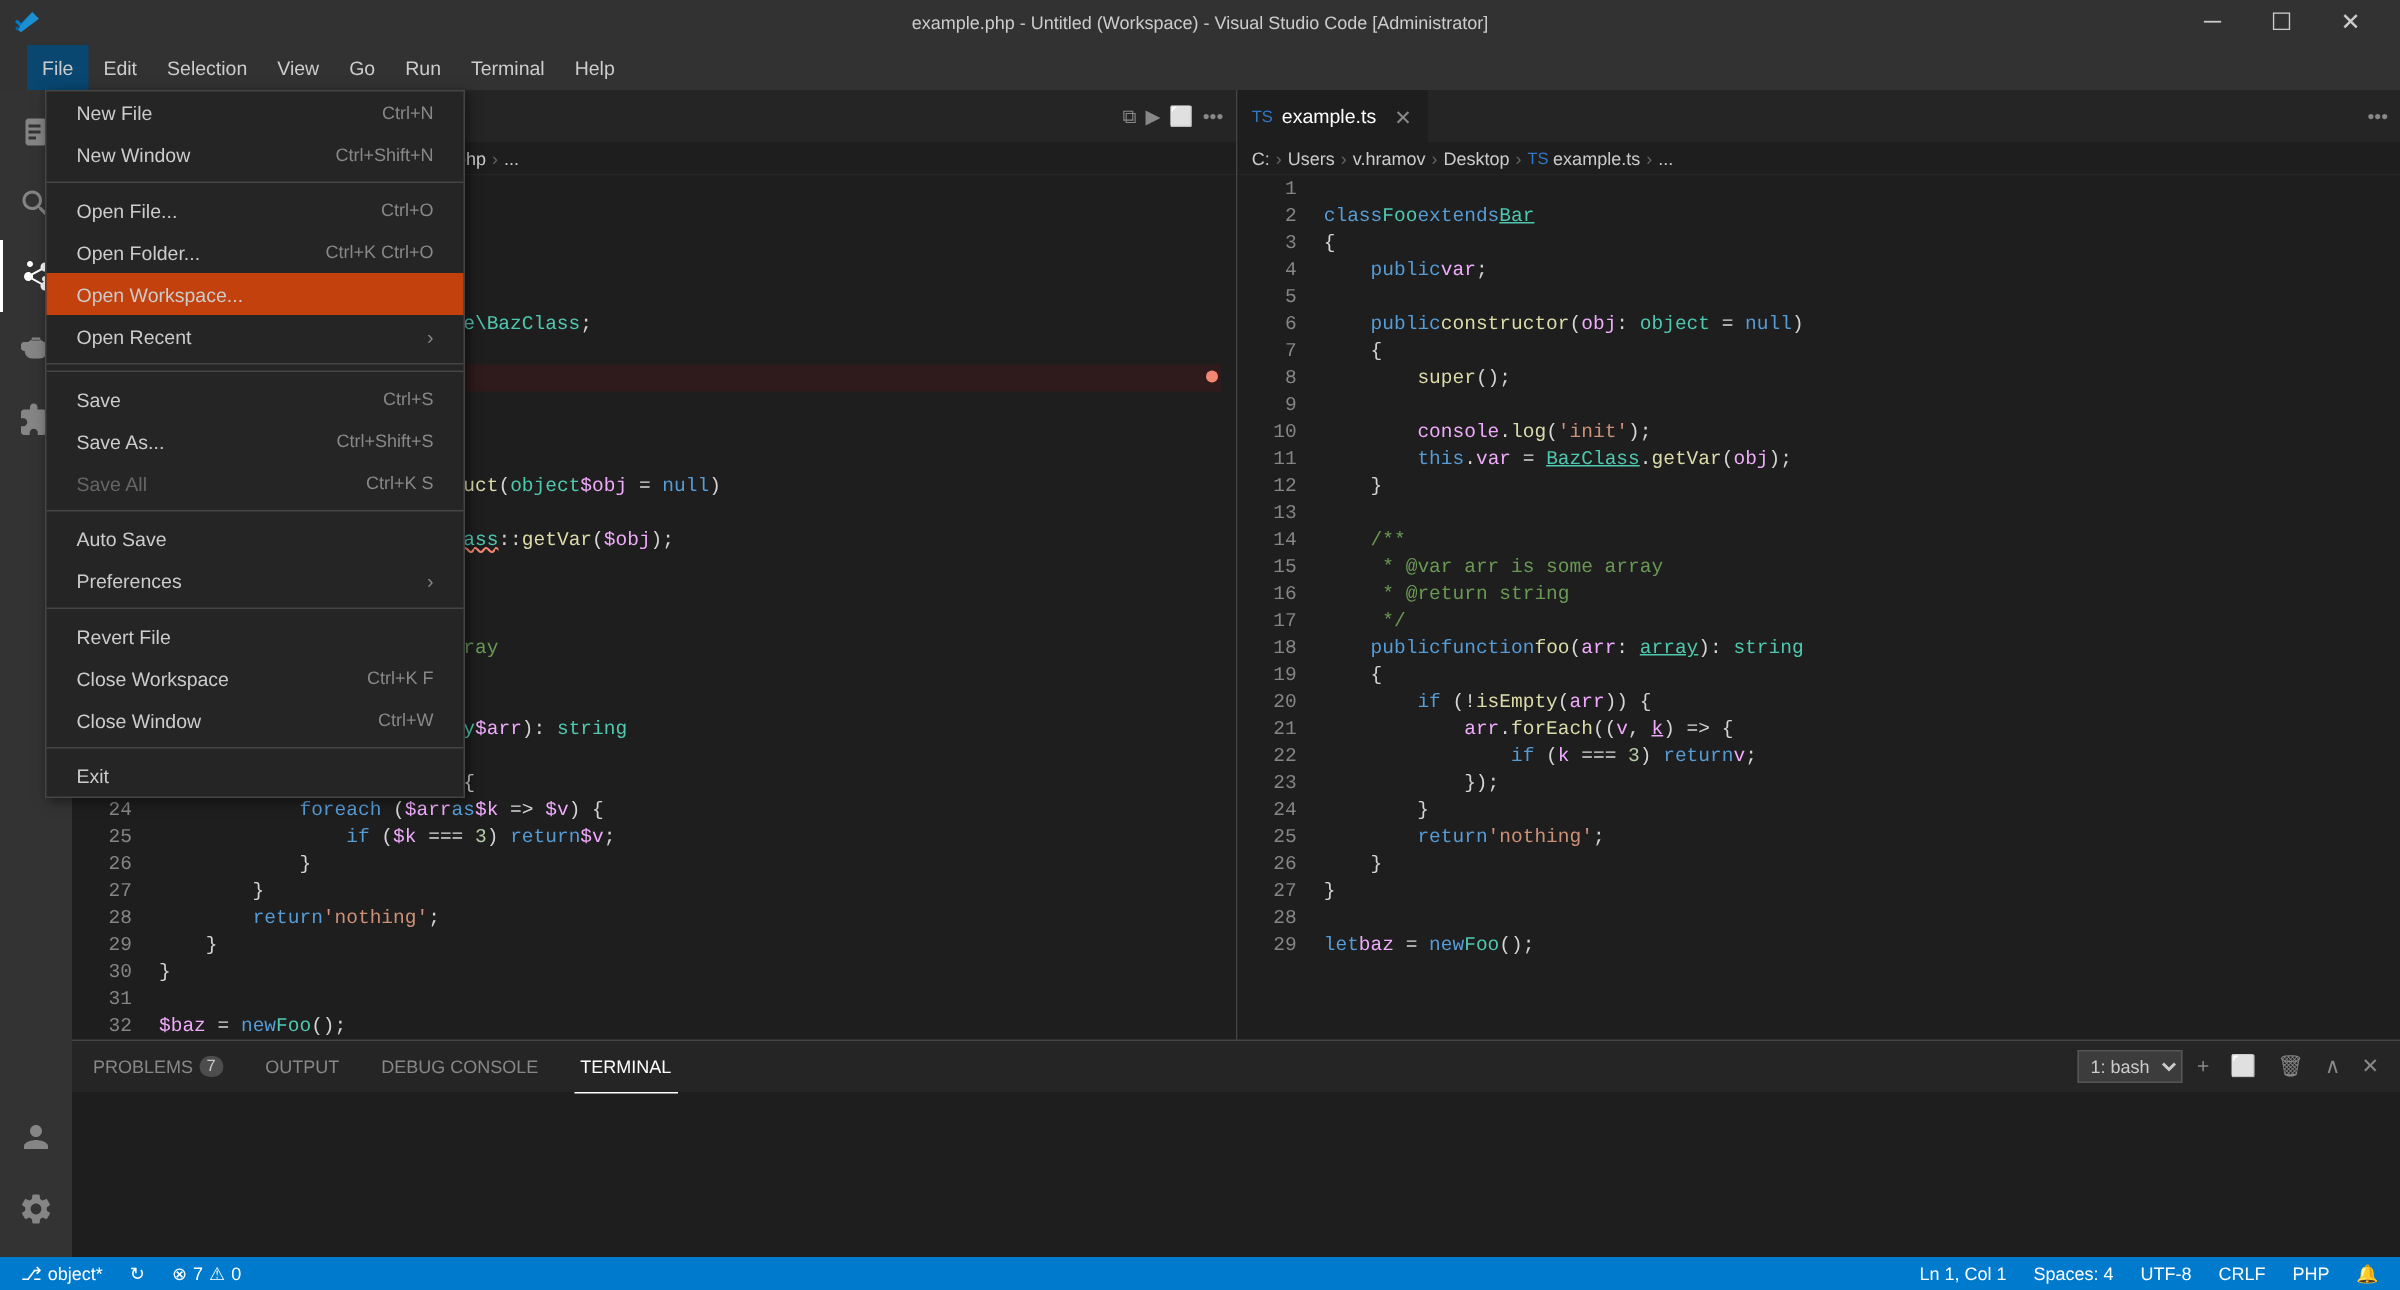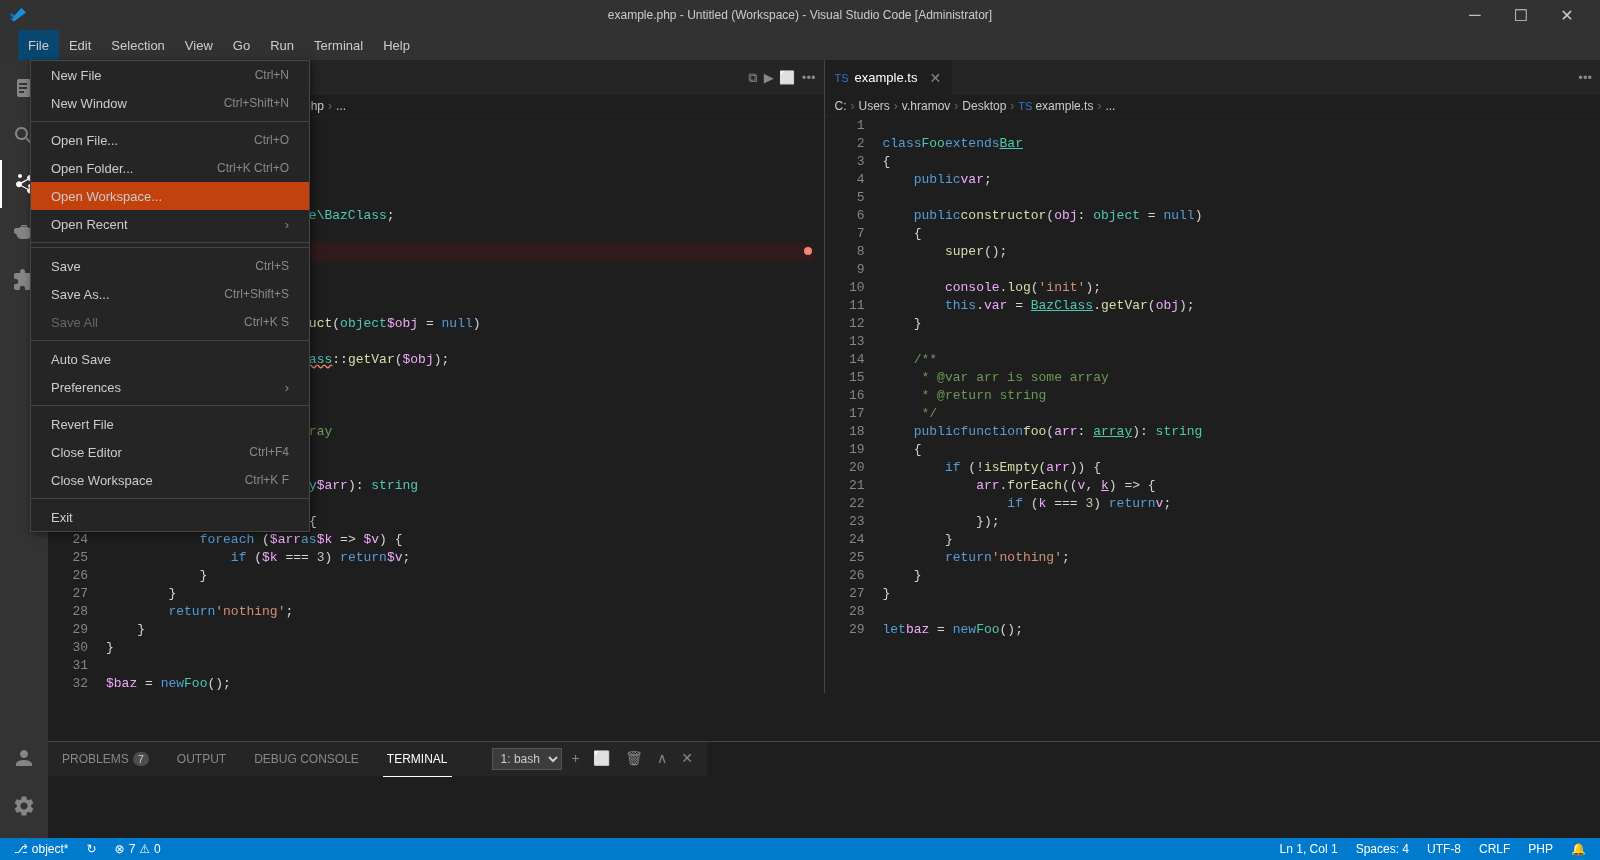--- a/index.html
+++ b/index.html
@@ -100,21 +100,21 @@
     .f { color: #dcdcaa; } 
     .s { color: #ce9178; } 
     .c { color: #6a9955; } 
     .t { color: #4ec9b0; } 
     .v { color: #f0abfc; } 
     .ns { color: #4ec9b0; }
     .num { color: #b5cea8; }
 
     
     .panel {
-      height: 180px; border-top: 1px solid #454545; display: flex; flex-direction: row; margin-top: 48px;
+      height: 180px; border-top: 1px solid #454545; display: flex; flex-direction: column;
     }
     .panel-tabs {
       background: #252526; height: 35px; display: flex; align-items: center;
       padding: 0 10px; gap: 20px; border-bottom: 1px solid #1e1e1e;
     }
     .panel-tab {
       height: 35px; display: flex; align-items: center; font-size: 12px; color: #888;
       cursor: pointer; position: relative; padding: 0 4px;
     }
     .panel-tab.active { color: #ffffff; }
@@ -213,26 +213,26 @@
     </div>
     <div class="dropdown-item">
       <span class="dropdown-item-label">Preferences</span>
       <span class="dropdown-arrow">›</span>
     </div>
     <div class="dropdown-separator"></div>
     <div class="dropdown-item">
       <span class="dropdown-item-label">Revert File</span>
     </div>
     <div class="dropdown-item">
-      <span class="dropdown-item-label">Close Editor</span>
-      <span class="dropdown-item-shortcut">Ctrl+F4</span>
-    </div>
-    <div class="dropdown-item">
       <span class="dropdown-item-label">Close Workspace</span>
       <span class="dropdown-item-shortcut">Ctrl+K F</span>
+    </div>
+    <div class="dropdown-item">
+      <span class="dropdown-item-label">Close Window</span>
+      <span class="dropdown-item-shortcut">Ctrl+W</span>
     </div>
     <div class="dropdown-separator"></div>
     <div class="dropdown-item">
       <span class="dropdown-item-label">Exit</span>
     </div>
   </div>
 </div>
 
 <div class="main-layout">
 

